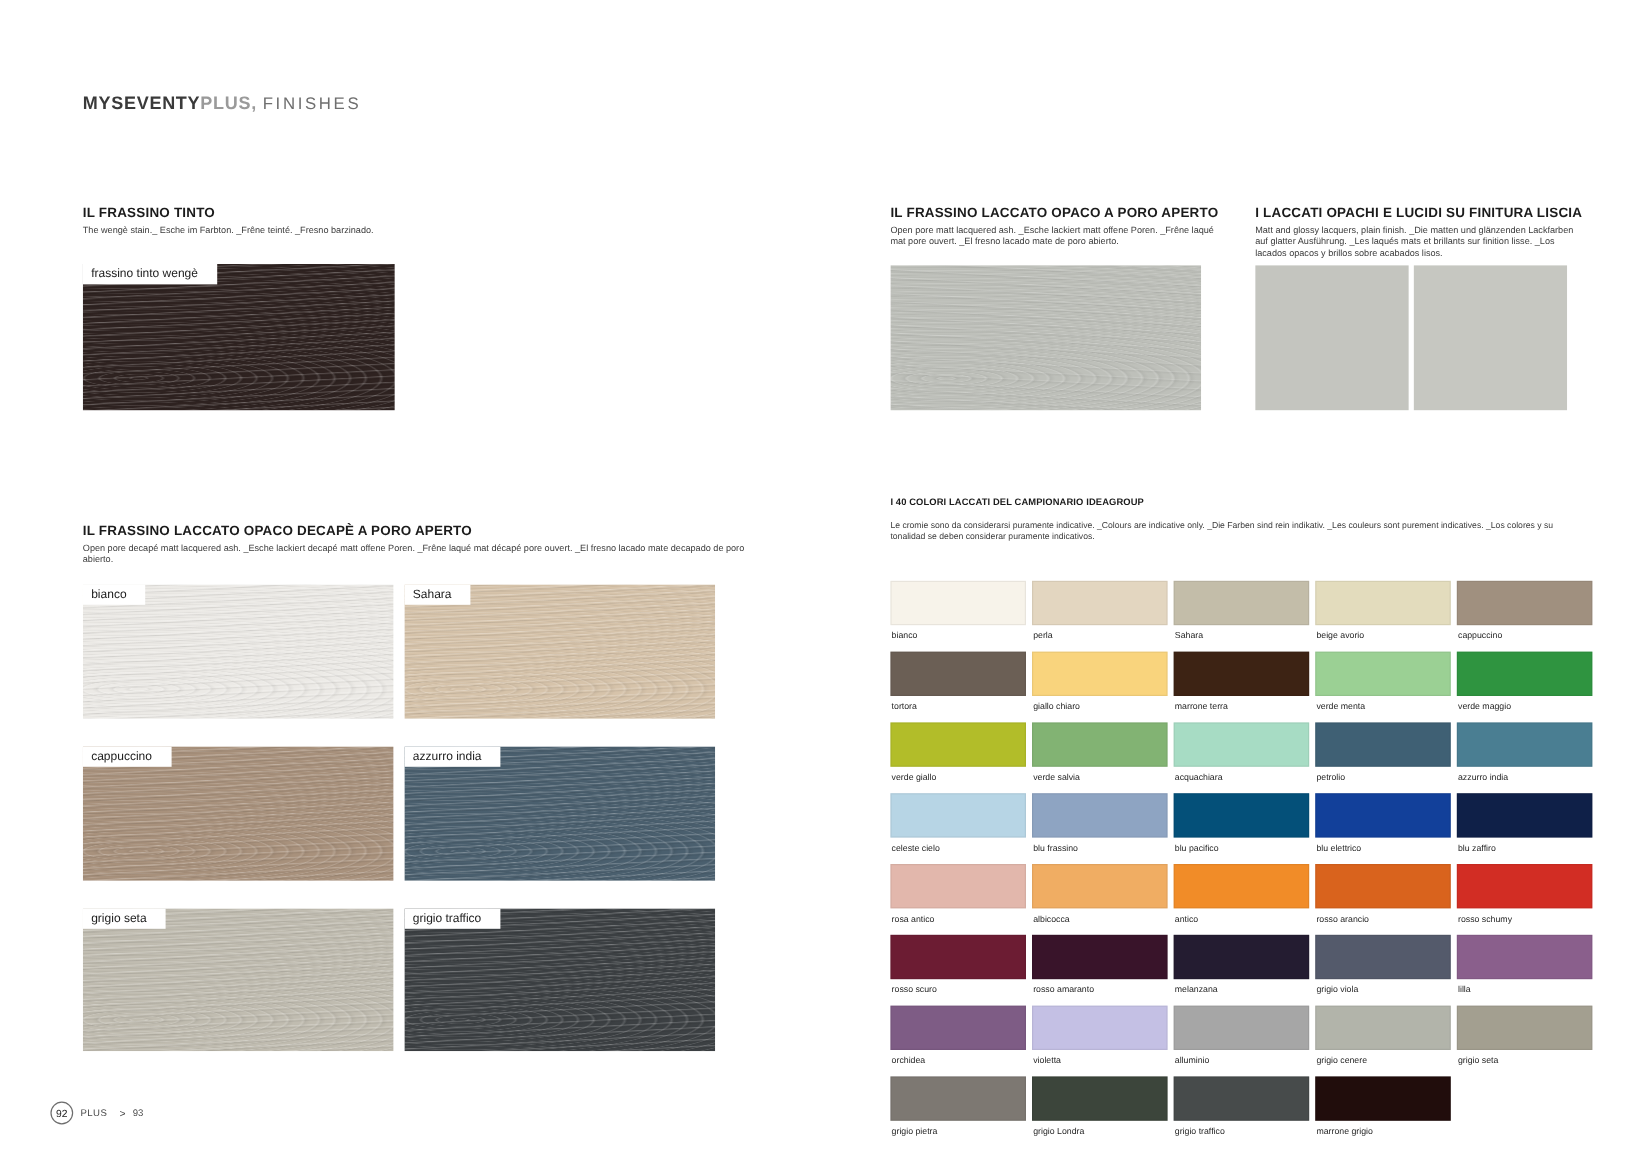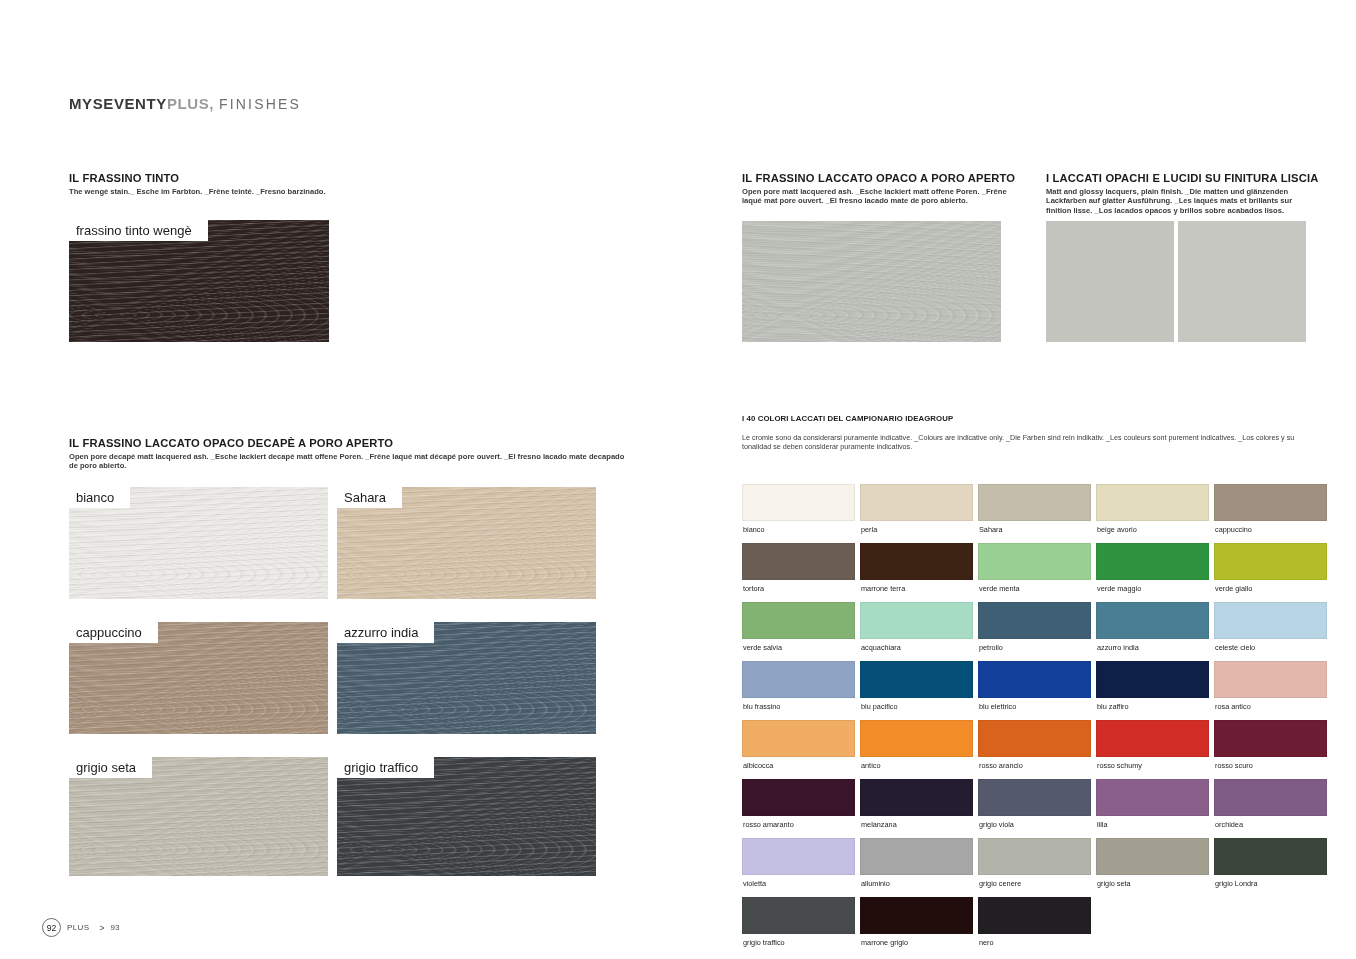--- a/index.html
+++ b/index.html
@@ -8,37 +8,37 @@
     width:1356px; height:959px;
     background:#ffffff;
     font-family:"Liberation Sans", sans-serif;
     color:#231f20;
     position:relative;
     overflow:hidden;
   }
 
   
   #page-title {
-    position:absolute; left:69px; top:95px;
+    position:absolute; left:69px; top:78px;
     font-size:15px; letter-spacing:0.6px; font-weight:700;
     white-space:nowrap;
   }
   #page-title .t-my { color:#3a3a3a; font-weight:700; }
   #page-title .t-plus { color:#9a9a9a; font-weight:700; }
   #page-title .t-comma { color:#9a9a9a; font-weight:700; }
   #page-title .t-fin { color:#6f6f6f; font-weight:400; letter-spacing:2.2px; font-size:14px; }
 
   
   .sec-title {
     font-size:11.2px; font-weight:700; letter-spacing:0.18px;
     color:#1b1b1b; margin:0 0 3px 0; white-space:nowrap;
   }
   .sec-desc {
     font-size:7.6px; line-height:9.4px; color:#3b3b3b; margin:0;
-    font-weight:700;
+    font-weight:400;
   }
 
   #sec-tinto   { position:absolute; left:69px;  top:172px; width:300px; }
   #sec-opaco   { position:absolute; left:742px; top:172px; width:272px; }
   #sec-lucidi  { position:absolute; left:1046px;top:172px; width:268px; }
   #sec-decape  { position:absolute; left:69px;  top:437px; width:560px; }
   #sec-colori  { position:absolute; left:742px; top:414px; width:568px; }
 
   #colori-sub {
     font-size:7.2px; line-height:9.2px; color:#3b3b3b; margin-top:10px;
@@ -52,21 +52,21 @@
   .sample { position:absolute; overflow:hidden; }
   .sample .surface {
     position:absolute; inset:0;
     background-repeat:no-repeat;
     background-size:100% 100%;
   }
   .sample .tab {
     position:absolute; left:0; top:0;
     background:#ffffff;
     padding:3px 16px 3px 7px;
-    font-size:13px; color:#1b1b1b; font-weight:400;
+    font-size:10px; color:#1b1b1b; font-weight:400;
     white-space:nowrap;
     z-index:3;
   }
 
   
   .grain {
     position:absolute; inset:0;
     pointer-events:none;
     opacity:0.55;
     background-image:
@@ -250,20 +250,24 @@
     </div>
     <div class="cg-cell">
       <div class="cg-chip" style="background: rgb(160, 144, 127);"></div>
       <div class="cg-label">cappuccino</div>
     </div>
     <div class="cg-cell">
       <div class="cg-chip" style="background: rgb(107, 95, 85);"></div>
       <div class="cg-label">tortora</div>
     </div>
     <div class="cg-cell">
+      <div class="cg-chip" style="background: rgb(249, 212, 125);"></div>
+      <div class="cg-label">giallo chiaro</div>
+    </div>
+    <div class="cg-cell">
       <div class="cg-chip" style="background: rgb(61, 35, 20);"></div>
       <div class="cg-label">marrone terra</div>
     </div>
     <div class="cg-cell">
       <div class="cg-chip" style="background: rgb(155, 208, 148);"></div>
       <div class="cg-label">verde menta</div>
     </div>
     <div class="cg-cell">
       <div class="cg-chip" style="background: rgb(47, 148, 64);"></div>
       <div class="cg-label">verde maggio</div>
@@ -362,34 +366,34 @@
     </div>
     <div class="cg-cell">
       <div class="cg-chip" style="background: rgb(178, 180, 170);"></div>
       <div class="cg-label">grigio cenere</div>
     </div>
     <div class="cg-cell">
       <div class="cg-chip" style="background: rgb(163, 159, 144);"></div>
       <div class="cg-label">grigio seta</div>
     </div>
     <div class="cg-cell">
+      <div class="cg-chip" style="background: rgb(125, 120, 114);"></div>
+      <div class="cg-label">grigio pietra</div>
+    </div>
+    <div class="cg-cell">
       <div class="cg-chip" style="background: rgb(60, 69, 59);"></div>
       <div class="cg-label">grigio Londra</div>
     </div>
     <div class="cg-cell">
       <div class="cg-chip" style="background: rgb(71, 75, 75);"></div>
       <div class="cg-label">grigio traffico</div>
     </div>
     <div class="cg-cell">
       <div class="cg-chip" style="background: rgb(33, 13, 12);"></div>
       <div class="cg-label">marrone grigio</div>
-    </div>
-    <div class="cg-cell">
-      <div class="cg-chip" style="background: rgb(33, 31, 33);"></div>
-      <div class="cg-label">nero</div>
     </div>
   </div>
 
 <div id="footer">
   <div id="pg-circle">92</div>
   <div id="pg-plus">PLUS</div>
   <div id="pg-arrow">&gt;</div>
   <div id="pg-next">93</div>
 </div>
 

